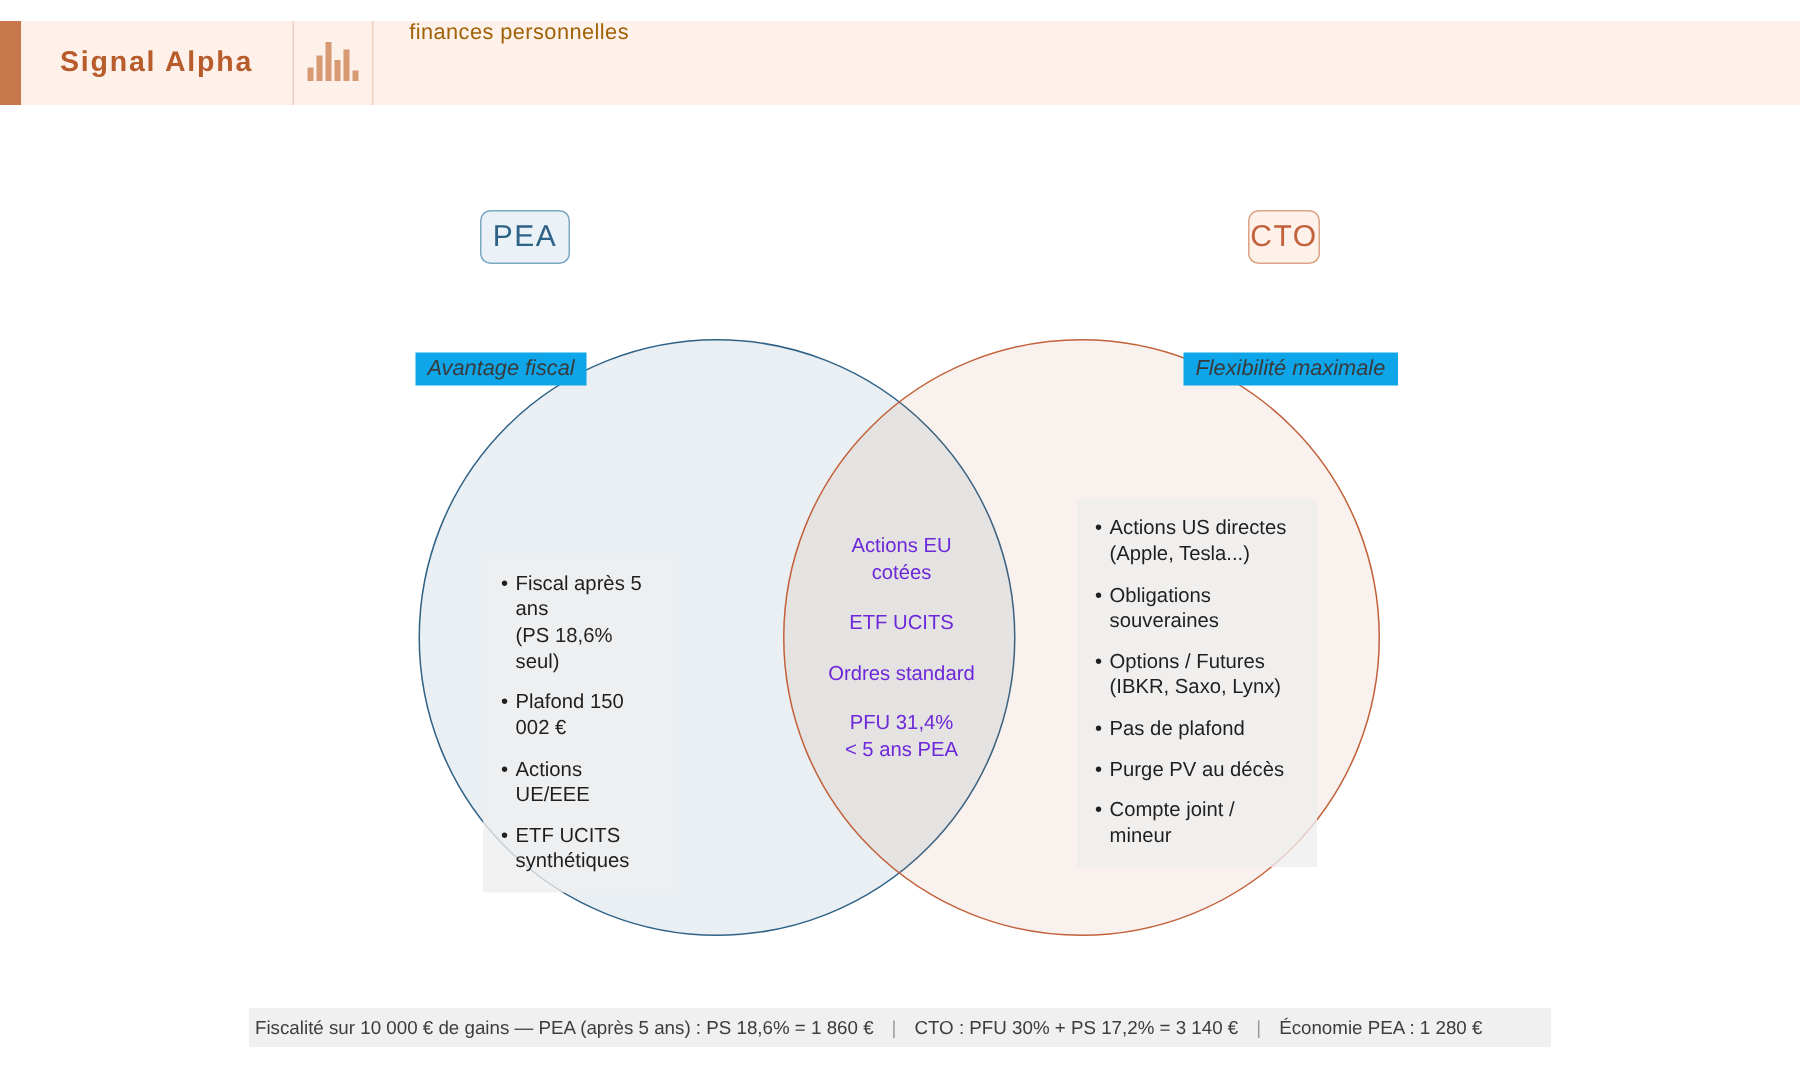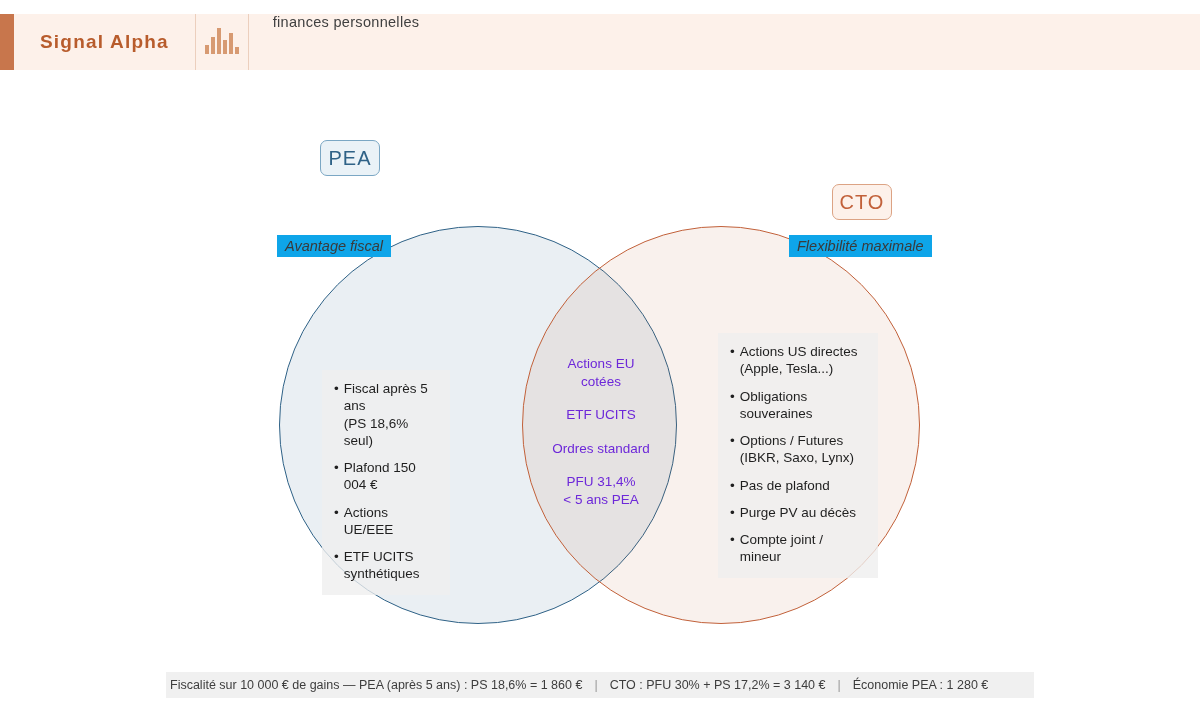--- a/index.html
+++ b/index.html
@@ -72,21 +72,21 @@
   }
   .logo-sep {
     width: 1px;
     height: 56px;
     background: #eccfbd;
     flex: 0 0 auto;
   }
   .subtitle {
     padding-left: 24px;
     font-size: 14.5px;
-    color: #404040;
+    color: #a16207;
     letter-spacing: 0.3px;
   }
 
   
   .stage {
     position: absolute;
     left: 0;
     top: 70px;
     width: 1200px;
     height: 590px;
@@ -130,26 +130,25 @@
     top: 70px;
     width: 60px;
     height: 36px;
     border: 1.4px solid #7ba7c4;
     background: #eaf2f7;
     color: #2f6287;
   }
   .chip-cto {
     left: 832px;
     top: 70px;
-    width: 60px;
+    width: 48px;
     height: 36px;
     border: 1.4px solid #dca384;
     background: #fdf1ea;
     color: #c2613a;
-    margin-top: 44px;
   }
 
   
   .side-label {
     position: absolute;
     font-style: italic;
     font-size: 14.5px;
     color: #3a3a3a;
     background: #0ea5e9;
     padding: 3px 8px;
@@ -265,21 +264,21 @@
   <div class="side-label label-right">Flexibilité maximale</div>
 
   <div class="bullets bullets-left">
     <div class="item">
       <span class="dot">•</span>
       <span class="txt">Fiscal après 5 ans
 (PS 18,6% seul)</span>
     </div>
     <div class="item">
       <span class="dot">•</span>
-      <span class="txt">Plafond 150 004 €</span>
+      <span class="txt">Plafond 150 002 €</span>
     </div>
     <div class="item">
       <span class="dot">•</span>
       <span class="txt">Actions UE/EEE</span>
     </div>
     <div class="item">
       <span class="dot">•</span>
       <span class="txt">ETF UCITS
 synthétiques</span>
     </div>

